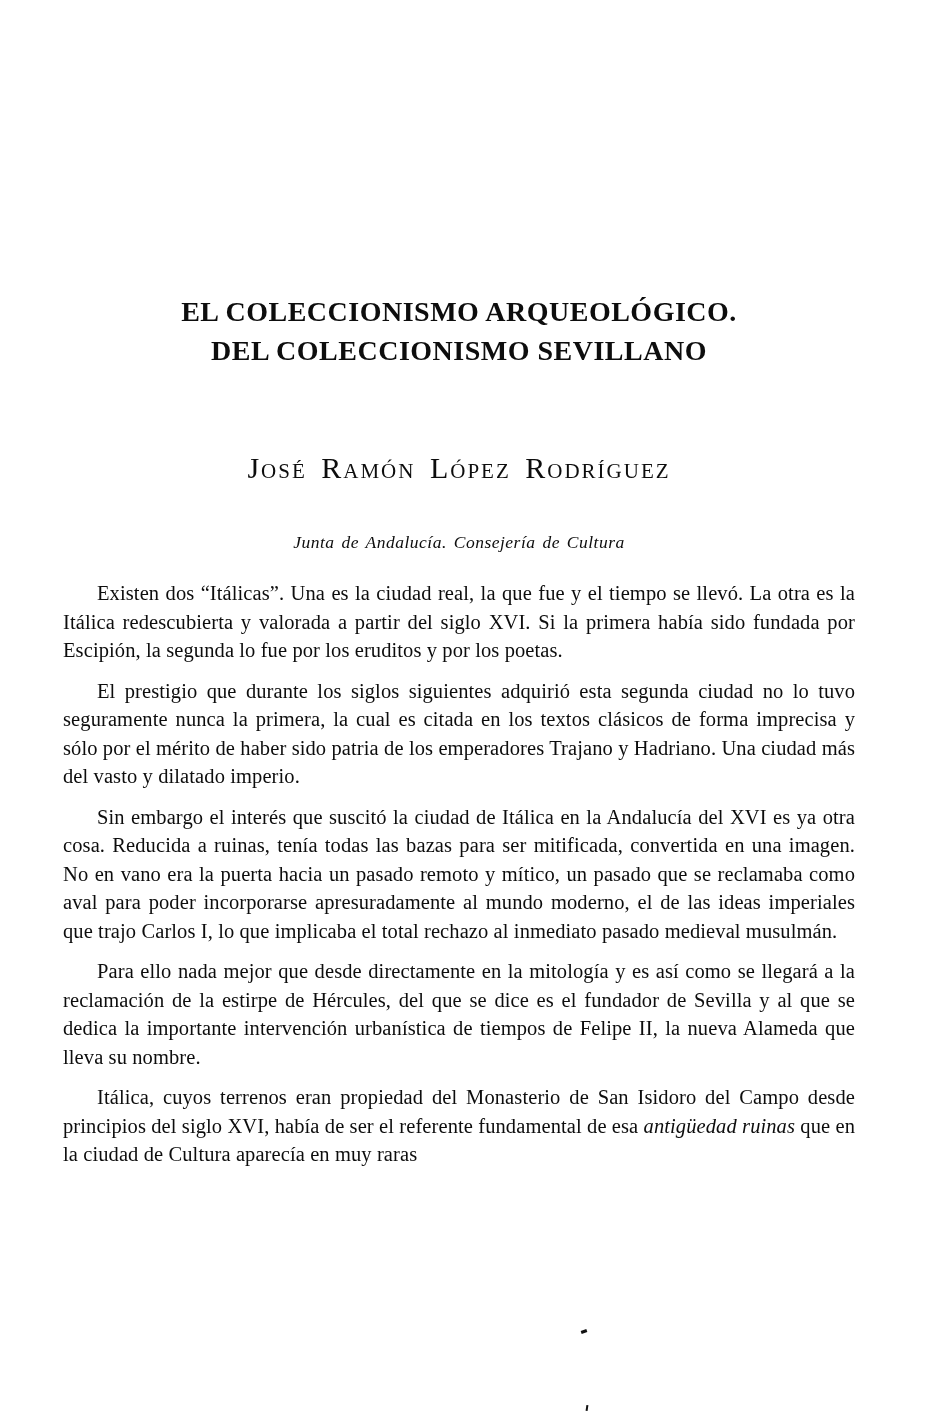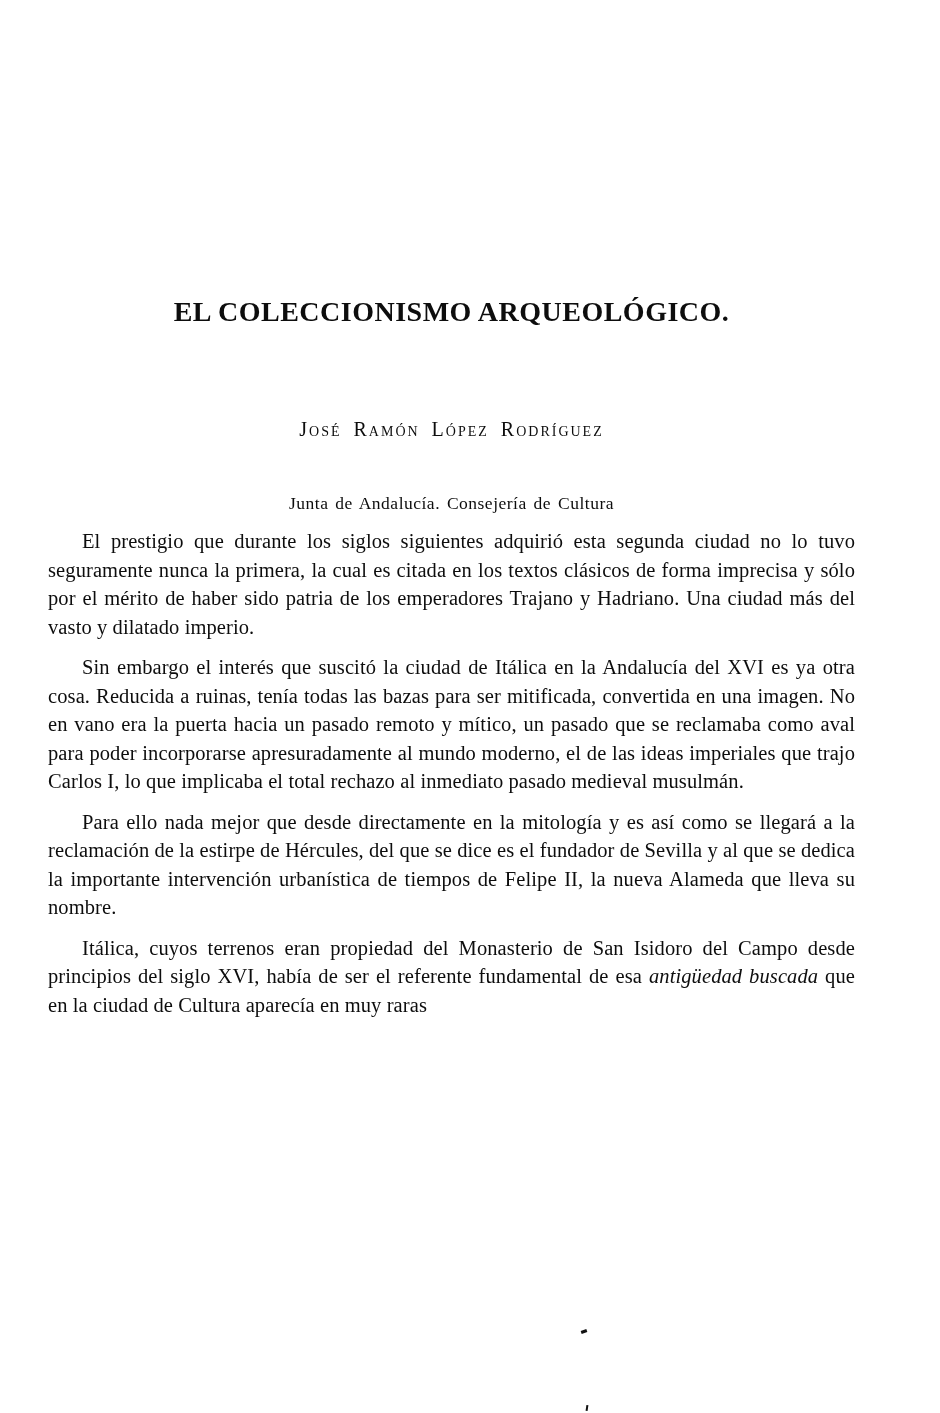--- a/index.html
+++ b/index.html
@@ -10,45 +10,46 @@
   .page {
     position: relative;
     width: 940px;
     height: 1413px;
     background: #ffffff;
     overflow: hidden;
     color: #0d0d0d;
     font-family: "Liberation Serif", "DejaVu Serif", serif;
   }
   .content {
-    padding: 292px 85px 0 48px; 
+    padding: 292px 85px 0 63px; 
   }
   .title {
     margin: 0;
     text-align: center;
     font-size: 28px;
     font-weight: bold;
     line-height: 39px;
     letter-spacing: 0.5px;
   }
   .title-line {
     display: block;
   }
   .author {
     margin-top: 84px;
     text-align: center;
-    font-size: 20px;
+    font-size: 30px;
     font-variant: small-caps;
     letter-spacing: 2px;
     word-spacing: 5px;
     line-height: 28px;
   }
   .affiliation {
     margin-top: 48px;
     text-align: center;
+    font-style: italic;
     font-size: 17.5px;
     letter-spacing: 0.5px;
     word-spacing: 2px;
     line-height: 24px;
   }
   .section-heading {
     margin: 72px 0 0 0;
     font-size: 21.5px;
     font-weight: bold;
     line-height: 26px;
@@ -92,31 +93,33 @@
   }
 </style>
 </head>
 <body>
 
 <div class="page">
   <div class="content">
 
     <h1 class="title">
       <span class="title-line">EL COLECCIONISMO ARQUEOLÓGICO.</span>
+      <span class="title-line">DEL COLECCIONISMO SEVILLANO</span>
     </h1>
 
     <div class="author">José Ramón López Rodríguez</div>
 
     <div class="affiliation">Junta de Andalucía. Consejería de Cultura</div>
 
 
     <div class="body-text">
+      <p class="first">Existen dos “Itálicas”. Una es la ciudad real, la que fue y el tiempo se llevó. La otra es la Itálica redescubierta y valorada a partir del siglo XVI. Si la primera había sido fundada por Escipión, la segunda lo fue por los eruditos y por los poetas.</p>
       <p>El prestigio que durante los siglos siguientes adquirió esta segunda ciudad no lo tuvo seguramente nunca la primera, la cual es citada en los textos clásicos de forma imprecisa y sólo por el mérito de haber sido patria de los emperadores Trajano y Hadriano. Una ciudad más del vasto y dilatado imperio.</p>
       <p>Sin embargo el interés que suscitó la ciudad de Itálica en la Andalucía del XVI es ya otra cosa. Reducida a ruinas, tenía todas las bazas para ser mitificada, convertida en una imagen. No en vano era la puerta hacia un pasado remoto y mítico, un pasado que se reclamaba como aval para poder incorporarse apresuradamente al mundo moderno, el de las ideas imperiales que trajo Carlos I, lo que implicaba el total rechazo al inmediato pasado medieval musulmán.</p>
       <p>Para ello nada mejor que desde directamente en la mitología y es así como se llegará a la reclamación de la estirpe de Hércules, del que se dice es el fundador de Sevilla y al que se dedica la importante intervención urbanística de tiempos de Felipe II, la nueva Alameda que lleva su nombre.</p>
-      <p><span>Itálica, cuyos terrenos eran propiedad del Monasterio de San Isidoro del Campo desde principios del siglo XVI, había de ser el referente fundamental de esa </span><em>antigüedad buscada</em><span> que en la ciudad de Cultura aparecía en muy raras</span></p>
+      <p><span>Itálica, cuyos terrenos eran propiedad del Monasterio de San Isidoro del Campo desde principios del siglo XVI, había de ser el referente fundamental de esa </span><em>antigüedad ruinas</em><span> que en la ciudad de Cultura aparecía en muy raras</span></p>
     </div>
 
   </div>
 
   <div class="stray-mark upper"></div>
   <div class="stray-mark lower"></div>
 </div>
 
 </body></html>

